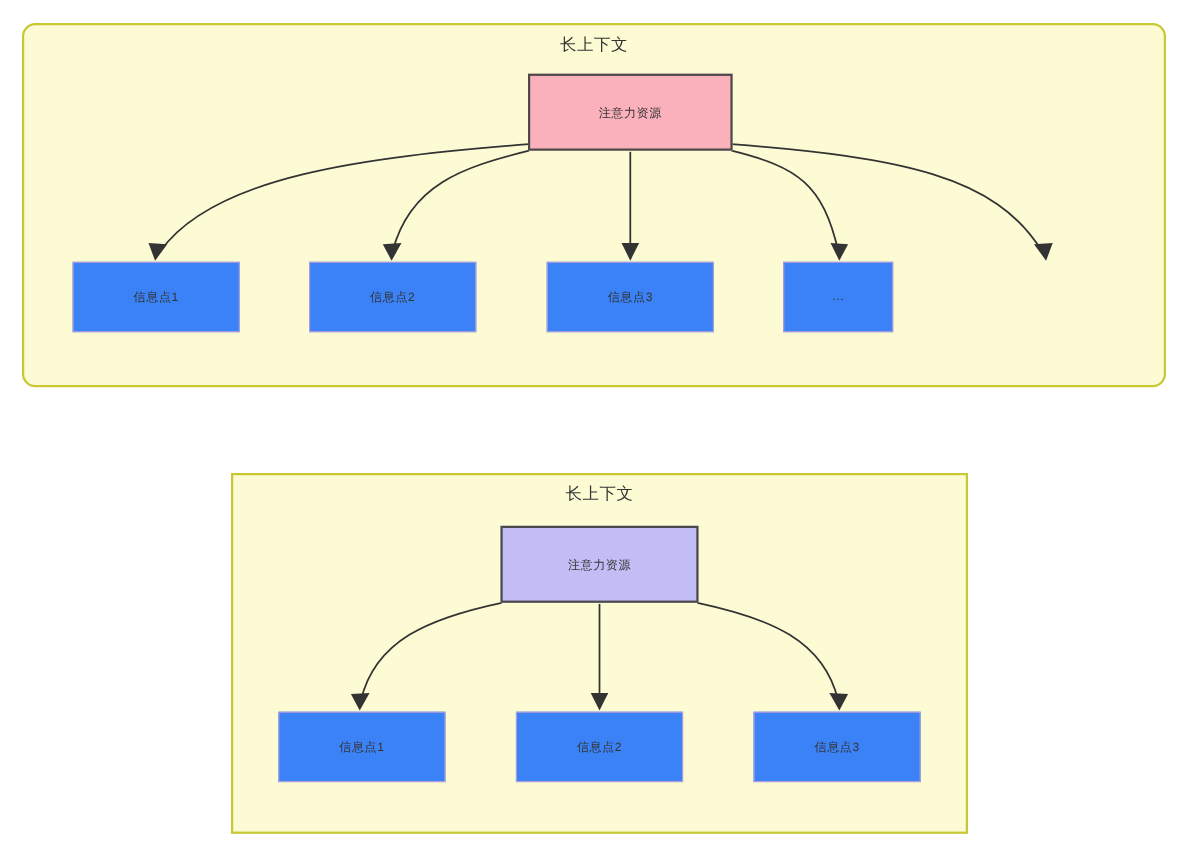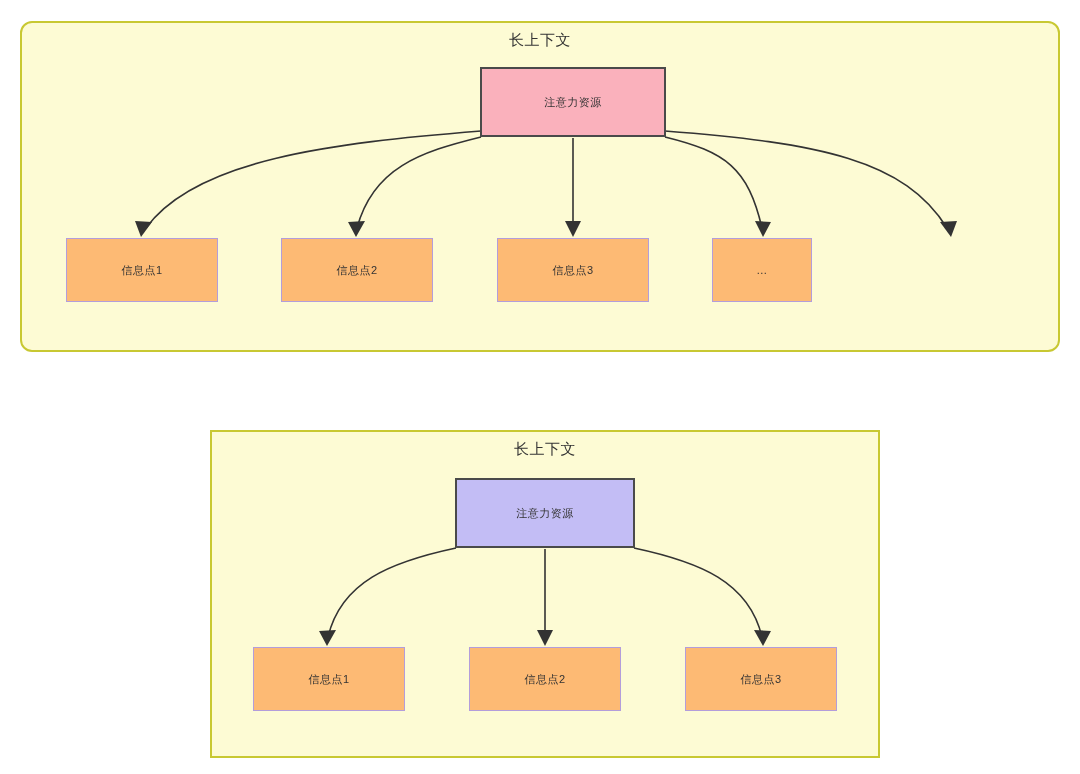--- a/index.html
+++ b/index.html
@@ -72,21 +72,21 @@
   }
   .node-attention-pink {
     background: #fab1bc;
     border: 2.5px solid #4a4a4a;
   }
   .node-attention-blue {
     background: #c3bdf5;
     border: 2.5px solid #4a4a4a;
   }
   .node-info {
-    background: #fdba74;
+    background: #3b82f6;
     border: 1.6px solid #b39ddb;
   }
   
   #attention-long {
     left: 480px;
     top: 67px;
     width: 186px;
     height: 70px;
   }
   

